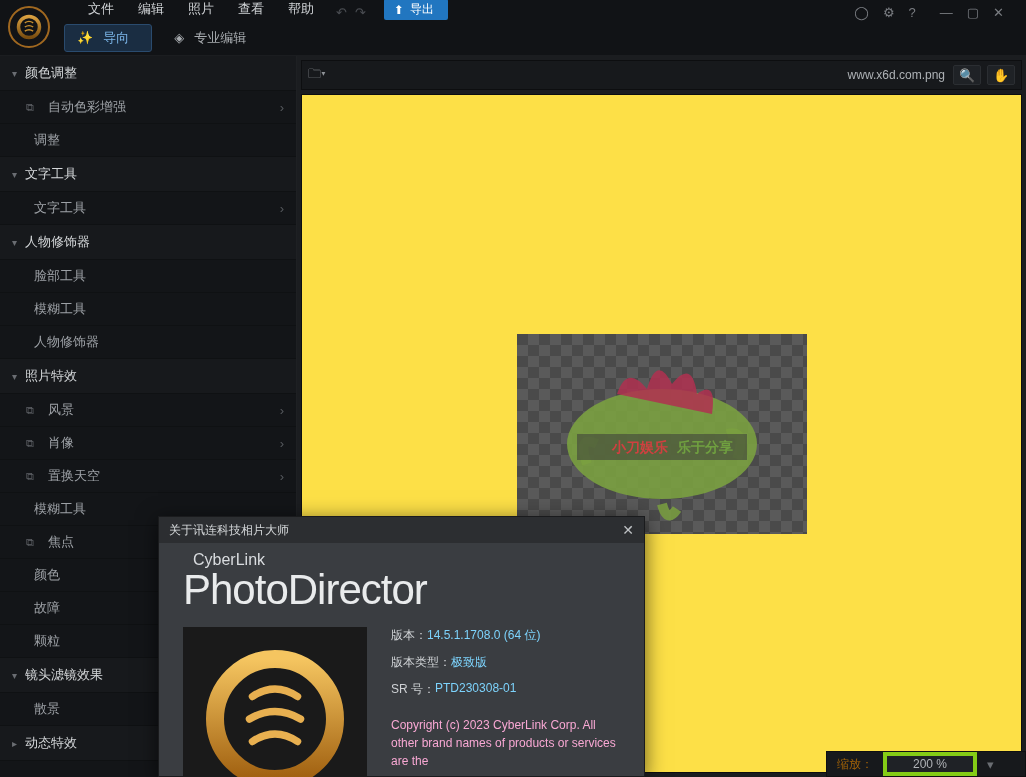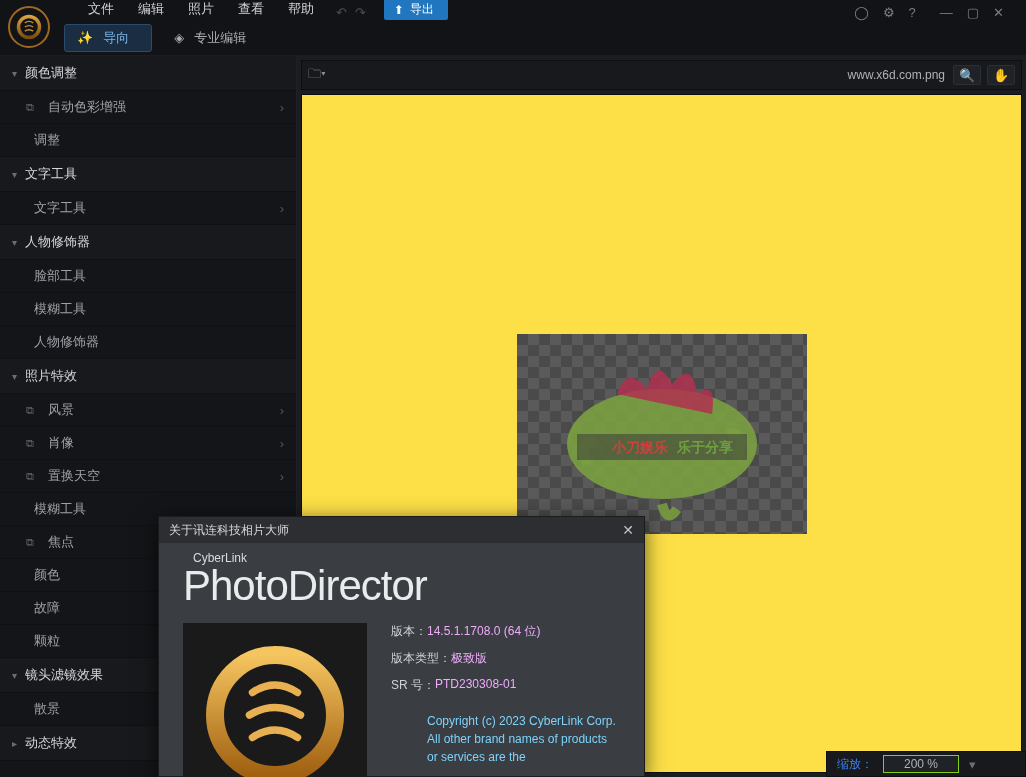--- a/index.html
+++ b/index.html
@@ -39,38 +39,38 @@
 .main { flex:1; display:flex; flex-direction:column; background:#1b1d20; position:relative; }
 .pathbar { height:30px; margin:4px; background:#17191c; border:1px solid #0d0e10; display:flex; align-items:center; padding:0 6px; gap:8px; }
 .pathbar .fname { flex:1; text-align:right; color:#aeb2b6; font-size:12px; }
 .path-tools { display:flex; gap:6px; }
 .tool-btn { width:28px; height:20px; background:#1f2226; border:1px solid #2b2e32; display:flex; align-items:center; justify-content:center; color:#9da1a6; cursor:pointer; border-radius:2px; }
 .canvas { flex:1; margin:0 4px 4px; background:#fde047; border:1px solid #0d0e10; display:flex; align-items:center; justify-content:center; overflow:hidden; position:relative; }
 .checker { width:290px; height:200px; background-image:linear-gradient(45deg,#5a5a5a 25%,transparent 25%),linear-gradient(-45deg,#5a5a5a 25%,transparent 25%),linear-gradient(45deg,transparent 75%,#5a5a5a 75%),linear-gradient(-45deg,transparent 75%,#5a5a5a 75%); background-size:22px 22px; background-position:0 0,0 11px,11px -11px,-11px 0; background-color:#4a4a4a; display:flex; align-items:center; justify-content:center; position:relative;}
 .splash { position:absolute; inset:0; }
 
 .statusbar { position:absolute; bottom:0; right:0; height:26px; background:#17191c; display:flex; align-items:center; padding:0 10px; gap:10px; width:200px; border:1px solid #0e0f11; }
-.statusbar .zl { color:#3b82f6; font-size:12px; }
-.statusbar .zv { background:#1f2226; border:1px solid #84cc16; padding:1px 20px; color:#b0b3b7; font-size:12px; }
+.statusbar .zl { color:#a16207; font-size:12px; }
+.statusbar .zv { background:#1f2226; border:4px solid #84cc16; padding:1px 26px; color:#b0b3b7; font-size:12px; }
 .statusbar .dd { color:#6a6d72; }
 
 
 .about { position:absolute; left:158px; top:516px; width:487px; height:261px; background:#3a3d41; border:1px solid #1a1b1d; box-shadow:0 4px 20px rgba(0,0,0,0.6); }
 .about-title { height:26px; background:#2c2e31; display:flex; align-items:center; padding:0 10px; color:#d5d8da; font-size:12px; }
 .about-title .x { margin-left:auto; color:#bfc2c5; cursor:pointer; font-size:14px; }
 .about-body { padding:8px 24px; display:flex; flex-direction:column; }
-.about-body .brand-sm { font-size:12px; color:#d9dcdf; margin-left:10px; }
+.about-body .brand-sm { font-size:16px; color:#d9dcdf; margin-left:10px; }
 .about-body .brand { font-size:42px; font-weight:300; color:#e9ebec; letter-spacing:-1px; line-height:1.0; }
 .about-row { display:flex; margin-top:16px; gap:24px; }
 .about-logo { width:184px; height:184px; background:#1a1a1a; display:flex; align-items:center; justify-content:center; }
 .about-info { flex:1; font-size:12px; color:#cfd2d5; display:flex; flex-direction:column; gap:10px; }
 .about-info .line { display:flex; gap:0; }
 .about-info .lbl { color:#cfd2d5; }
-.about-info .val { color:#f0abfc; }
-.copy { margin-top:8px; color:#7dd3fc; line-height:1.5;margin-left:36px; }
+.about-info .val { color:#7dd3fc; }
+.copy { margin-top:8px; color:#f9a8d4; line-height:1.5; }
 </style>
 </head>
 <body>
 
 <div class="app-logo">
  <svg viewBox="0 0 40 40">
       <defs>
         <linearGradient id="g1" x1="0" y1="0" x2="0" y2="1">
           <stop offset="0" stop-color="#d9a040"></stop>
           <stop offset="1" stop-color="#7a4e10"></stop>

